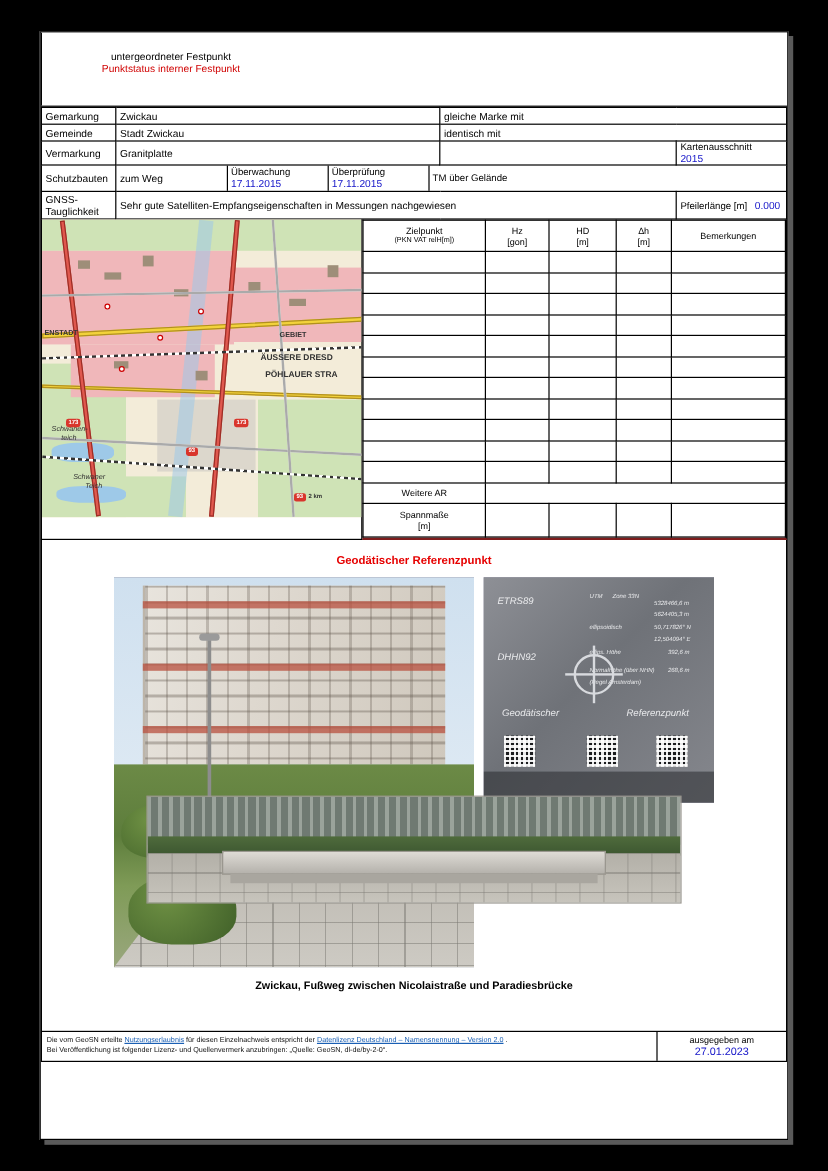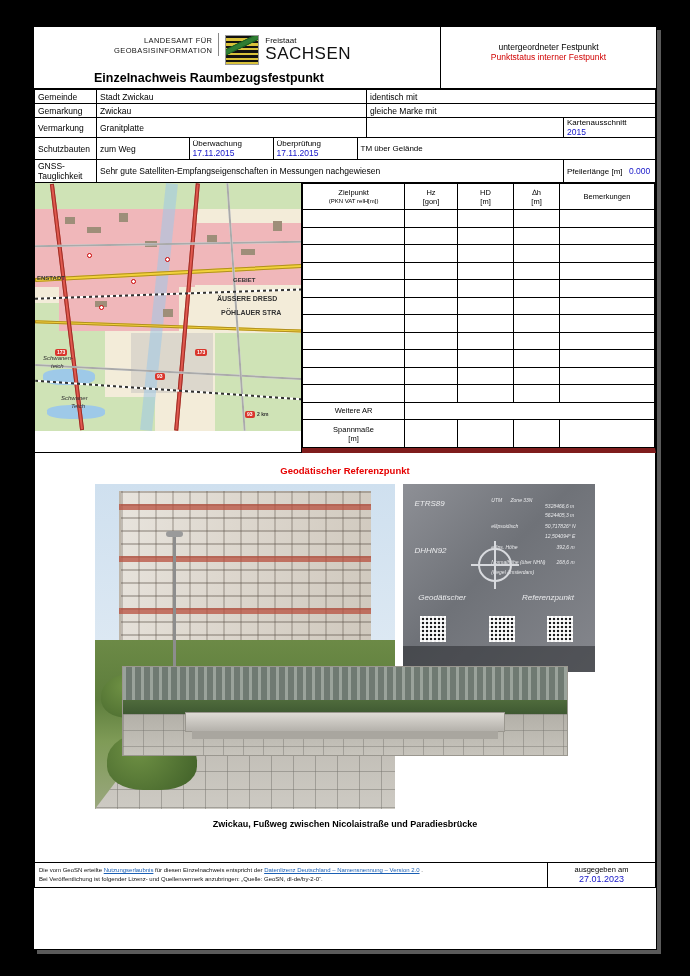--- a/index.html
+++ b/index.html
@@ -151,21 +151,21 @@
   }
   .mapimg {
     height: 248px;
     position: relative;
     overflow: hidden;
     background: #eadfc8;
   }
   .measure {
     flex: 1 1 auto;
     border-right: 1px solid #000;
-    border-bottom: 5px solid #7f1d1d;
+    border-bottom: 2px solid #7f1d1d;
   }
   table.meas {
     width: 100%;
     border-collapse: collapse;
     font-size: 7.5px;
     text-align: center;
   }
   table.meas td, table.meas th {
     border: 1px solid #000;
     height: 17.5px;
@@ -360,49 +360,37 @@
   .map-blk { position:absolute; background:#9e8e79; }
 </style>
 </head>
 <body>
 
 <div class="shadow"></div>
 
 <div class="page">
 
   <div class="hdr">
-    <div class="hdr-left">
-      <div class="lsg">
-        <div>LANDESAMT FÜR</div>
-        <div>GEOBASISINFORMATION</div>
-      </div>
-      <div class="wappen"></div>
-      <div>
-        <div class="freistaat">Freistaat</div>
-        <div class="sachsen">SACHSEN</div>
-      </div>
-      <div class="hdr-title">Einzelnachweis Raumbezugsfestpunkt</div>
-    </div>
     <div class="hdr-right">
       <div class="sub">untergeordneter Festpunkt</div>
       <div class="status">Punktstatus interner Festpunkt</div>
     </div>
   </div>
 
   <table class="attr">
     <tbody>
         <tr>
+      <td>Gemarkung</td>
+      <td class="blue">Zwickau</td>
+      <td colspan="2">gleiche Marke mit</td>
+    </tr>
+    <tr>
       <td class="w-lbl">Gemeinde</td>
       <td class="blue" style="width:270px">Stadt Zwickau</td>
       <td colspan="2">identisch mit</td>
-    </tr>
-    <tr>
-      <td>Gemarkung</td>
-      <td class="blue">Zwickau</td>
-      <td colspan="2">gleiche Marke mit</td>
     </tr>
     <tr>
       <td class="tall">Vermarkung</td>
       <td class="blue tall">Granitplatte</td>
       <td class="tall"></td>
       <td class="tall" style="width:92px;padding:0">
         <div style="font-size:8px;padding:0 3px">Kartenausschnitt</div>
         <div class="blue" style="padding:0 3px">2015</div>
       </td>
     </tr>

